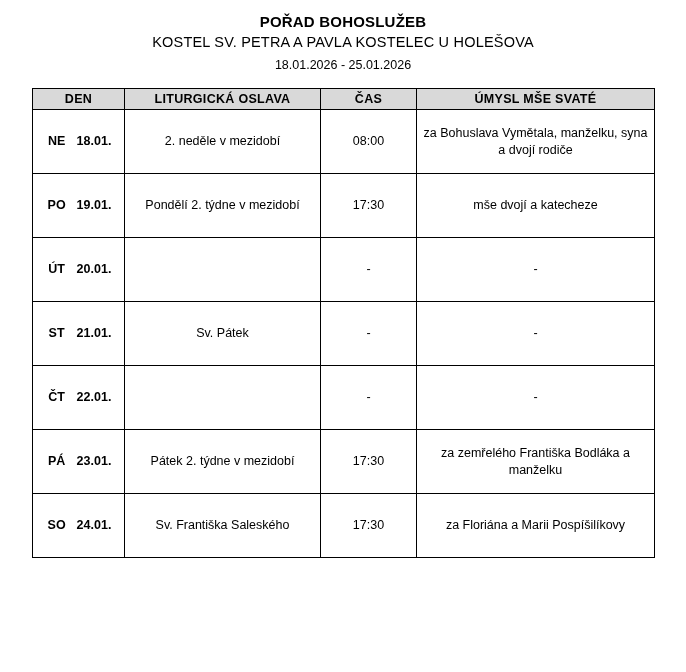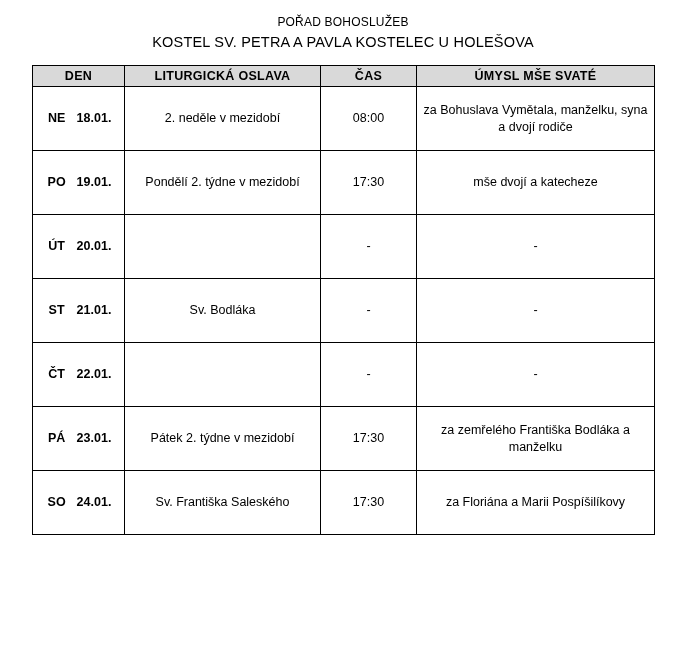--- a/index.html
+++ b/index.html
@@ -18,22 +18,22 @@
     width: 686px;
     height: 672px;
     position: relative;
     box-sizing: border-box;
   }
   .header {
     text-align: center;
     padding-top: 12px;
   }
   .title-line1 {
-    font-size: 12px;
-    font-weight: normal;
+    font-size: 15px;
+    font-weight: bold;
     letter-spacing: 0.2px;
     line-height: 20px;
   }
   .title-line2 {
     font-size: 14.5px;
     font-weight: normal;
     letter-spacing: 0.2px;
     line-height: 20px;
   }
   .date-range {
@@ -97,20 +97,21 @@
   td.intent-cell { padding: 3px 8px; }
 </style>
 </head>
 <body>
 
 <div class="page">
 
   <div class="header">
     <div class="title-line1">POŘAD BOHOSLUŽEB</div>
     <div class="title-line2">KOSTEL SV. PETRA A PAVLA KOSTELEC U HOLEŠOVA</div>
+    <div class="date-range">18.01.2026 - 25.01.2026</div>
   </div>
 
   <div class="table-wrap">
     <table class="schedule">
       <thead>
         <tr>
           <th class="col-day">DEN</th>
           <th class="col-feast">LITURGICKÁ OSLAVA</th>
           <th class="col-time">ČAS</th>
           <th class="col-int">ÚMYSL MŠE SVATÉ</th>
@@ -138,21 +139,21 @@
             <span class="dow">ÚT</span><span class="date">20.01.</span>
           </td>
           <td class="feast-cell"></td>
           <td class="time-cell">-</td>
           <td class="intent-cell">-</td>
         </tr>
         <tr>
           <td class="day-cell">
             <span class="dow">ST</span><span class="date">21.01.</span>
           </td>
-          <td class="feast-cell">Sv. Bodláka</td>
+          <td class="feast-cell">Sv. Pátek</td>
           <td class="time-cell">-</td>
           <td class="intent-cell">-</td>
         </tr>
         <tr>
           <td class="day-cell">
             <span class="dow">ČT</span><span class="date">22.01.</span>
           </td>
           <td class="feast-cell"></td>
           <td class="time-cell">-</td>
           <td class="intent-cell">-</td>

